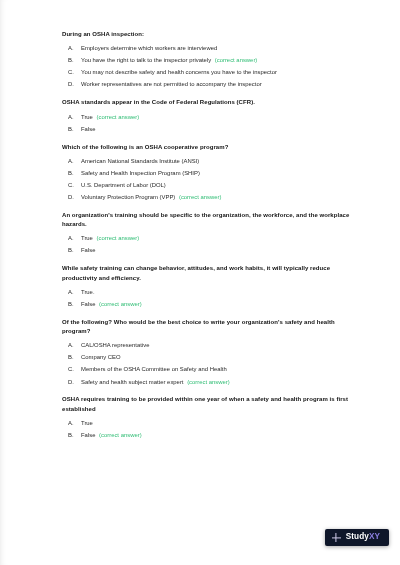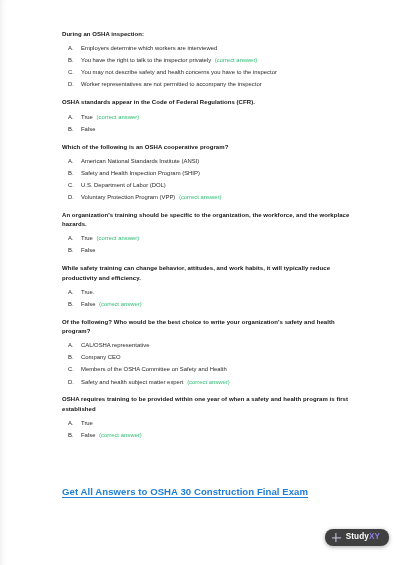--- a/index.html
+++ b/index.html
@@ -91,22 +91,22 @@
     display: inline-block;
   }
 
   #brand-badge {
     position: absolute;
     right: 11px;
     bottom: 19px;
     display: flex;
     align-items: center;
     gap: 5px;
-    background: #404040;
-    border-radius: 8px;
+    background: #0f172a;
+    border-radius: 2px;
     padding: 4px 9px 4px 7px;
     box-shadow: 0 1px 4px rgba(0,0,0,0.35);
   }
 
   #brand-plus {
     display: inline-block;
     width: 9px;
     height: 9px;
     position: relative;
   }
@@ -256,23 +256,20 @@
             <span class="opt-text"><span>True</span></span>
           </li>
           <li class="opt">
             <span class="opt-letter">B.</span>
             <span class="opt-text"><span>False</span> <span class="correct">(correct answer)</span></span>
           </li>
         </ul>
       </div>
     </div>
 
-  <div id="answers-link-wrap">
-    <a id="answers-link" href="#">Get All Answers to OSHA 30 Construction Final Exam</a>
-  </div>
 
   <div id="brand-badge">
     <span id="brand-plus"></span>
     <span class="brand-text">
       <span class="brand-study">Study</span><span class="brand-xy">XY</span>
     </span>
   </div>
 
 </div>
 

